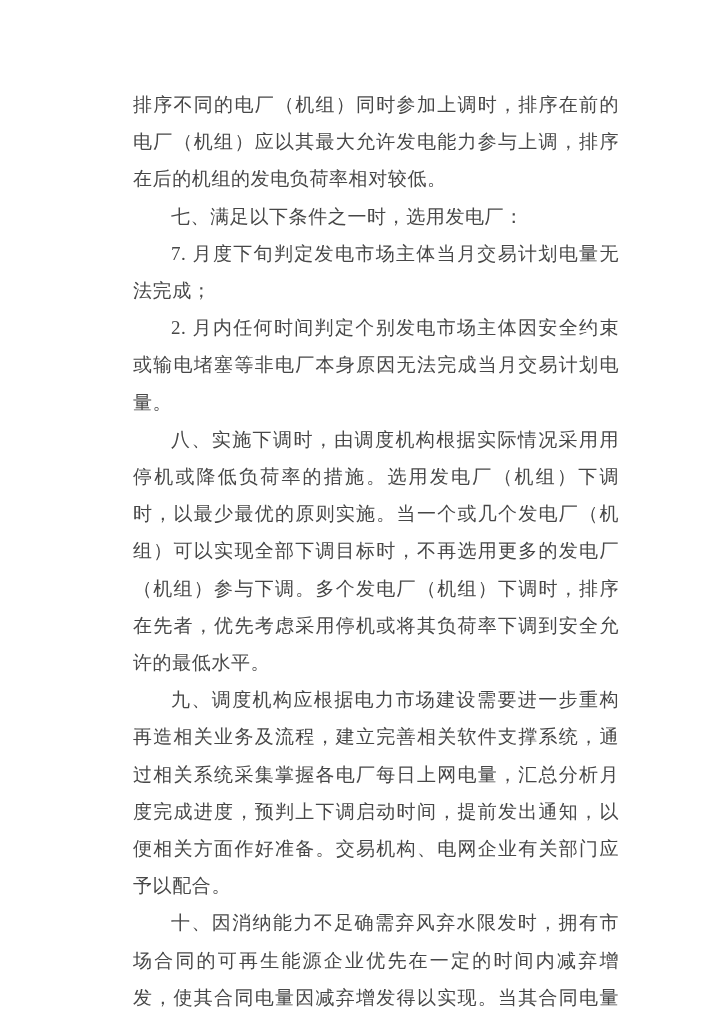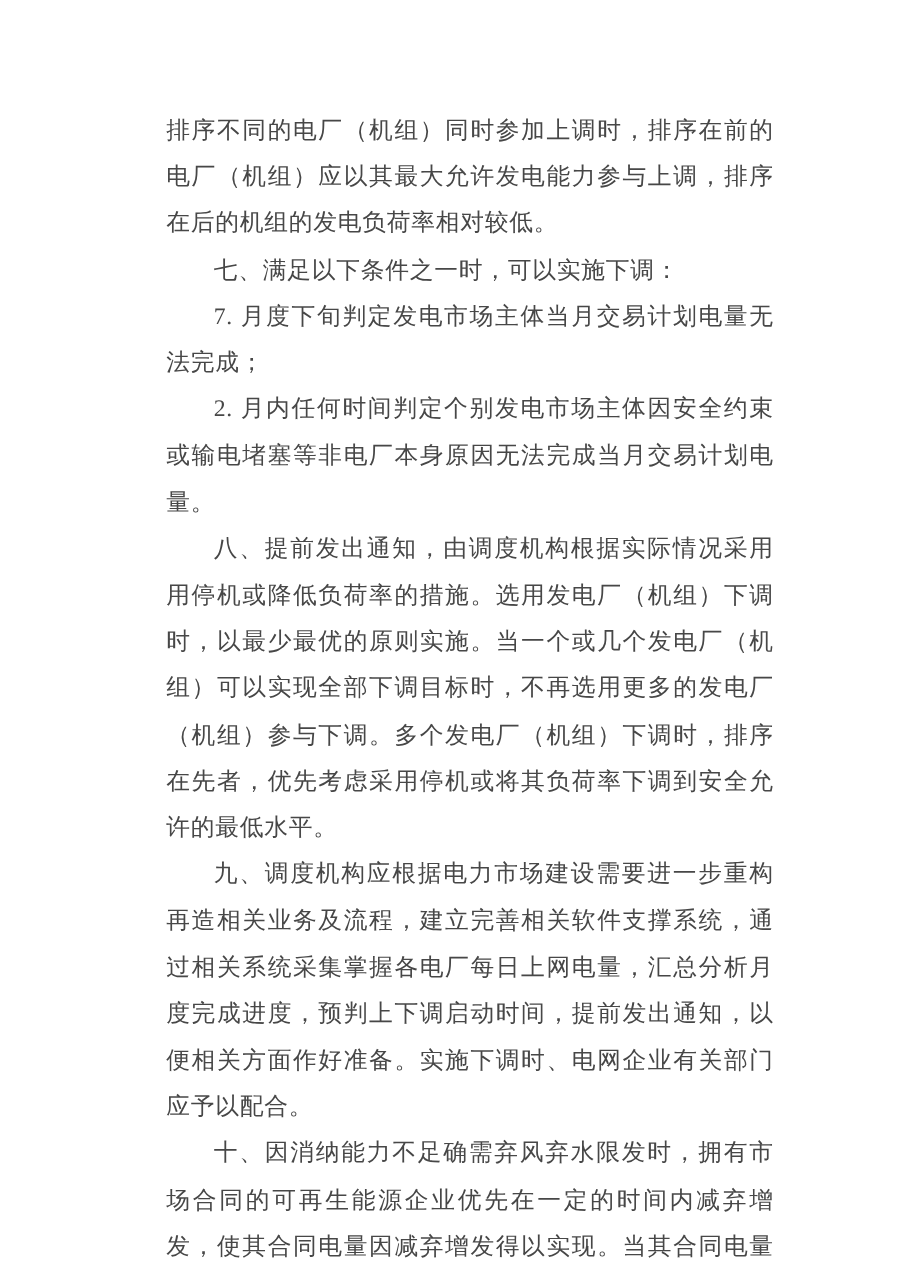--- a/index.html
+++ b/index.html
@@ -41,20 +41,20 @@
   .text-block p.indent {
     text-indent: 2em;
   }
 </style>
 </head>
 <body>
 
 <div class="page">
   <div class="text-block">
     <p>排序不同的电厂（机组）同时参加上调时，排序在前的电厂（机组）应以其最大允许发电能力参与上调，排序在后的机组的发电负荷率相对较低。</p>
-    <p class="indent">七、满足以下条件之一时，可以实施下调：</p>
+    <p class="indent">七、满足以下条件之一时，选用发电厂：</p>
     <p class="indent">7. 月度下旬判定发电市场主体当月交易计划电量无法完成；</p>
     <p class="indent">2. 月内任何时间判定个别发电市场主体因安全约束或输电堵塞等非电厂本身原因无法完成当月交易计划电量。</p>
-    <p class="indent">八、提前发出通知，由调度机构根据实际情况采用用停机或降低负荷率的措施。选用发电厂（机组）下调时，以最少最优的原则实施。当一个或几个发电厂（机组）可以实现全部下调目标时，不再选用更多的发电厂（机组）参与下调。多个发电厂（机组）下调时，排序在先者，优先考虑采用停机或将其负荷率下调到安全允许的最低水平。</p>
-    <p class="indent">九、调度机构应根据电力市场建设需要进一步重构再造相关业务及流程，建立完善相关软件支撑系统，通过相关系统采集掌握各电厂每日上网电量，汇总分析月度完成进度，预判上下调启动时间，提前发出通知，以便相关方面作好准备。实施下调时、电网企业有关部门应予以配合。</p>
+    <p class="indent">八、实施下调时，由调度机构根据实际情况采用用停机或降低负荷率的措施。选用发电厂（机组）下调时，以最少最优的原则实施。当一个或几个发电厂（机组）可以实现全部下调目标时，不再选用更多的发电厂（机组）参与下调。多个发电厂（机组）下调时，排序在先者，优先考虑采用停机或将其负荷率下调到安全允许的最低水平。</p>
+    <p class="indent">九、调度机构应根据电力市场建设需要进一步重构再造相关业务及流程，建立完善相关软件支撑系统，通过相关系统采集掌握各电厂每日上网电量，汇总分析月度完成进度，预判上下调启动时间，提前发出通知，以便相关方面作好准备。交易机构、电网企业有关部门应予以配合。</p>
     <p class="indent">十、因消纳能力不足确需弃风弃水限发时，拥有市场合同的可再生能源企业优先在一定的时间内减弃增发，使其合同电量因减弃增发得以实现。当其合同电量执行完后，按照</p>
   </div>
 </div>
 
 </body></html>

